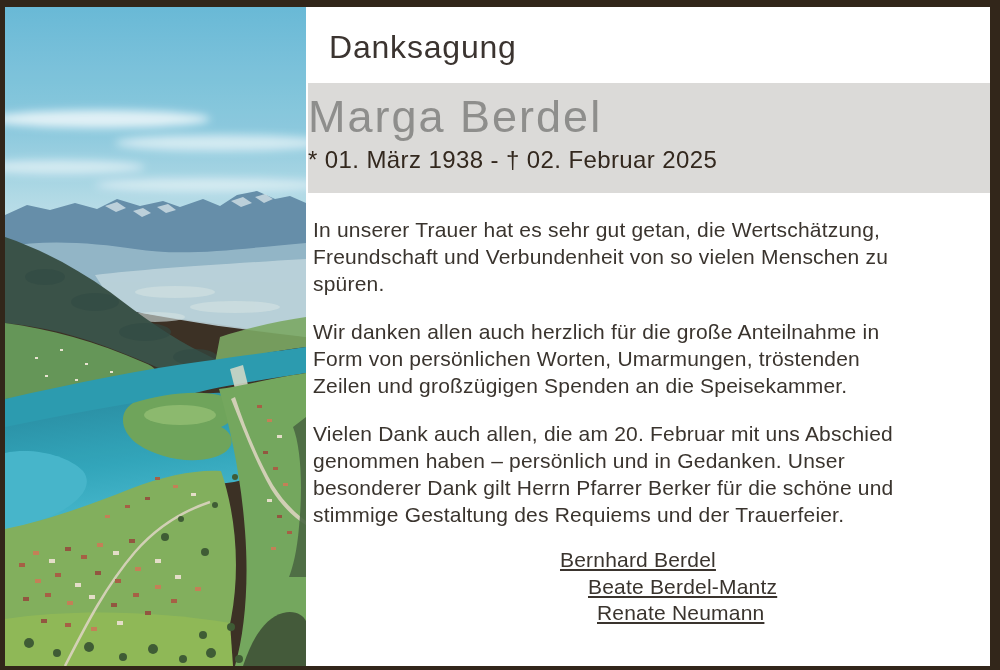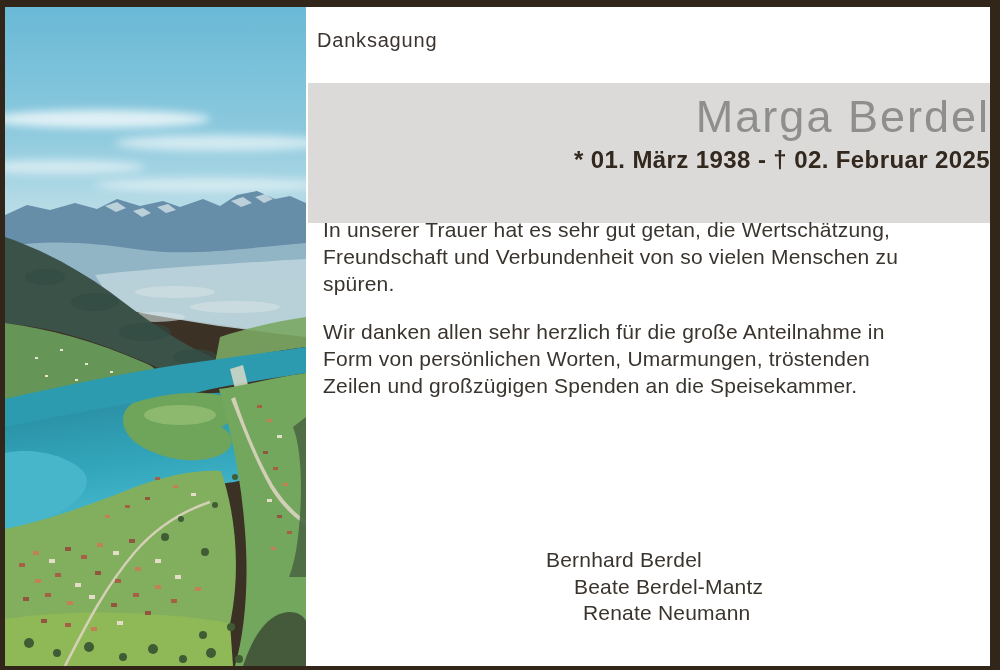--- a/index.html
+++ b/index.html
@@ -6,45 +6,46 @@
   body{
     width:1000px;height:670px;position:relative;overflow:hidden;
     background:var(--frame-color,#32261a);
     font-family:"Liberation Sans","DejaVu Sans",sans-serif;
   }
   .card{position:absolute;left:5px;top:7px;right:10px;bottom:4px;display:flex;}
   .photo{width:301px;flex:none;height:100%;position:relative;overflow:hidden;}
   .photo svg{display:block;width:301px;height:659px;}
   .panel{flex:1;background:var(--panel-color,#ffffff);position:relative;}
   .title{
-    position:absolute;left:11px;top:22px;
-    font-size:20px;letter-spacing:.8px;color:var(--title-color,#3b3430);
+    position:absolute;left:23px;top:22px;
+    font-size:32px;letter-spacing:.8px;color:var(--title-color,#3b3430);
   }
   .band{
-    position:absolute;left:2px;right:0;top:76px;height:140px;
-    background:var(--band-color,#dbdad8);text-align:right;
+    position:absolute;left:2px;right:0;top:76px;height:110px;
+    background:var(--band-color,#dbdad8);text-align:left;
   }
   .deceased-name{
     margin-top:8px;font-size:45px;line-height:52px;letter-spacing:2px;
     color:var(--name-color,#8e8e8c);
   }
   .life-dates{
-    margin-top:3px;font-size:24px;font-weight:700;letter-spacing:.4px;
+    margin-top:3px;font-size:24px;font-weight:400;letter-spacing:.4px;
     color:var(--dates-color,#33281e);
   }
   .body-text{
-    position:absolute;left:17px;right:18px;top:209px;
+    position:absolute;left:7px;right:18px;top:209px;
     font-size:21px;line-height:27px;letter-spacing:.2px;
     color:var(--text-color,#3a342e);
   }
   .body-text p{margin:0 0 21px 0;white-space:pre-line;}
   .names{
-    position:absolute;left:240px;top:540px;
+    position:absolute;left:254px;top:540px;
     font-size:21px;line-height:26.5px;letter-spacing:.2px;
     color:var(--text-color,#3a342e);
+    text-decoration:underline;
   }
   .names .sig:nth-child(2){margin-left:28px;}
   .names .sig:nth-child(3){margin-left:37px;}
   .names .sig:nth-child(4){}
 </style>
 </head>
 <body>
 
 <div class="card">
 
@@ -215,23 +216,27 @@
 
     <div class="band">
       <div class="deceased-name">Marga Berdel</div>
       <div class="life-dates">* 01. März 1938 - † 02. Februar 2025</div>
     </div>
 
     <div class="body-text">
       <p>In unserer Trauer hat es sehr gut getan, die Wertschätzung,
 Freundschaft und Verbundenheit von so vielen Menschen zu
 spüren.</p>
-      <p>Wir danken allen sehr herzlich für die große Anteilnahme in
+      <p>Wir danken allen auch herzlich für die große Anteilnahme in
 Form von persönlichen Worten, Umarmungen, tröstenden
 Zeilen und großzügigen Spenden an die Speisekammer.</p>
+      <p>Vielen Dank auch allen, die am 20. Februar mit uns Abschied
+genommen haben – persönlich und in Gedanken. Unser
+besonderer Dank gilt Herrn Pfarrer Berker für die schöne und
+stimmige Gestaltung des Requiems und der Trauerfeier.</p>
     </div>
 
     <div class="names">
       <div class="sig">Bernhard Berdel</div>
       <div class="sig">Beate Berdel-Mantz</div>
       <div class="sig">Renate Neumann</div>
     </div>
   </div>
 </div>
 

